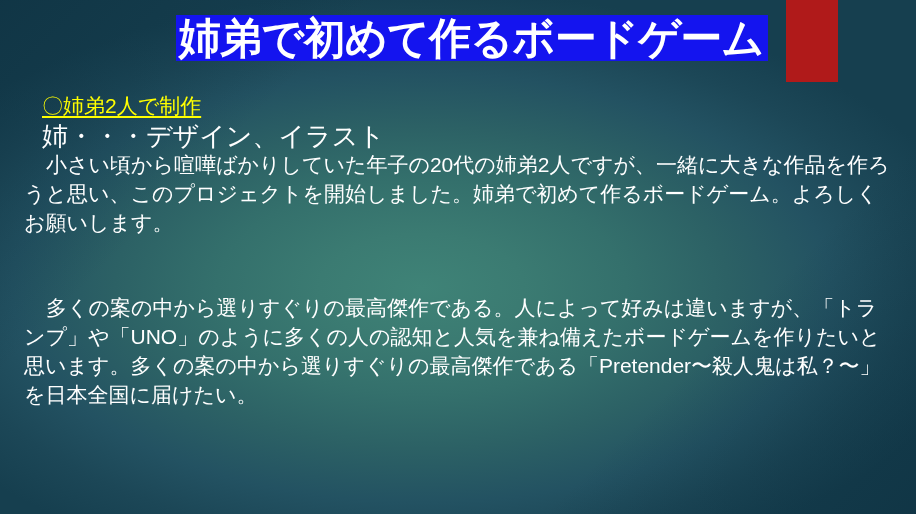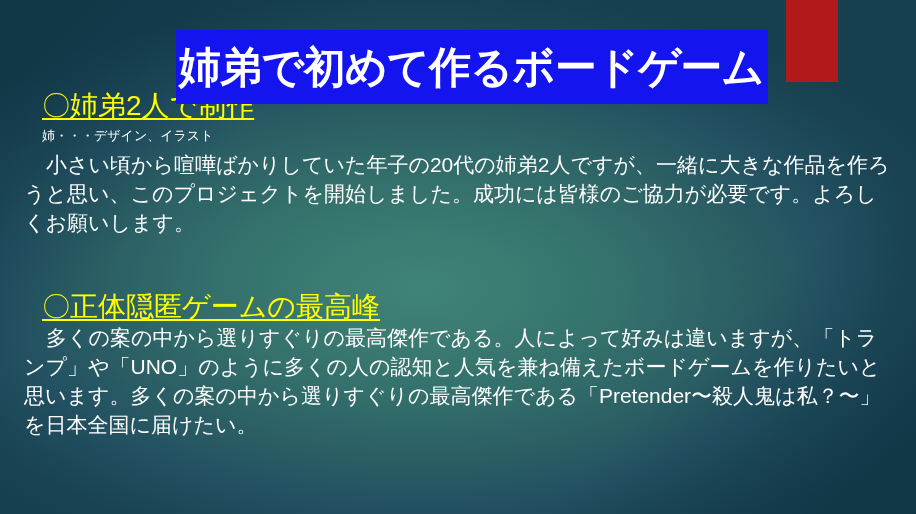--- a/index.html
+++ b/index.html
@@ -47,27 +47,26 @@
     background: #b01a1a;
     z-index: 3;
   }
 
   
   #title-box {
     position: absolute;
     left: 176px;
     top: 15px;
     width: 592px;
-    height: 74px;
+    height: 46px;
     background: #1414ef;
     z-index: 4;
     display: flex;
     align-items: center;
     justify-content: center;
-    margin-top: 15px;
   }
   #title-text {
     color: #ffffff;
     font-size: 43px;
     font-weight: bold;
     line-height: 1;
     letter-spacing: -0.5px;
     white-space: nowrap;
     transform: scaleX(0.97);
   }
@@ -81,32 +80,32 @@
     z-index: 2;
   }
 
   .section { margin: 0; }
   .section + .section { margin-top: 56px; }
 
   .section-heading {
     display: inline-block;
     margin: 0 0 2px 28px;
     color: #ffff00;
-    font-size: 28px;
+    font-size: 21px;
     font-weight: normal;
     line-height: 28px;
     text-decoration: underline;
     text-underline-offset: 3px;
     white-space: nowrap;
   }
 
   .sub-line {
     margin: 0 0 0 28px;
     color: #ffffff;
-    font-size: 13px;
+    font-size: 26px;
     line-height: 28px;
     white-space: nowrap;
   }
 
   .para {
     margin: 0 0 0 10px;
     color: #ffffff;
     font-size: 21px;
     line-height: 29px;
     text-indent: 22px;
@@ -122,22 +121,21 @@
 
   <div id="title-box">
     <span id="title-text">姉弟で初めて作るボードゲーム</span>
   </div>
 
   <div id="content">
 
     <div class="section">
       <div class="section-heading">〇姉弟2人で制作</div>
       <div class="sub-line">姉・・・デザイン、イラスト</div>
-      <p class="para">小さい頃から喧嘩ばかりしていた年子の20代の姉弟2人ですが、一緒に大きな作品を作ろうと思い、このプロジェクトを開始しました。成功には皆様のご協力が必要です。よろしくお願いします。</p>
+      <p class="para">小さい頃から喧嘩ばかりしていた年子の20代の姉弟2人ですが、一緒に大きな作品を作ろうと思い、このプロジェクトを開始しました。姉弟で初めて作るボードゲーム。よろしくお願いします。</p>
     </div>
 
     <div class="section">
-      <div class="section-heading">〇正体隠匿ゲームの最高峰</div>
       <p class="para">多くの案の中から選りすぐりの最高傑作である。人によって好みは違いますが、「トランプ」や「UNO」のように多くの人の認知と人気を兼ね備えたボードゲームを作りたいと思います。多くの案の中から選りすぐりの最高傑作である「Pretender〜殺人鬼は私？〜」を日本全国に届けたい。</p>
     </div>
 
   </div>
 </div>
 
 </body></html>

